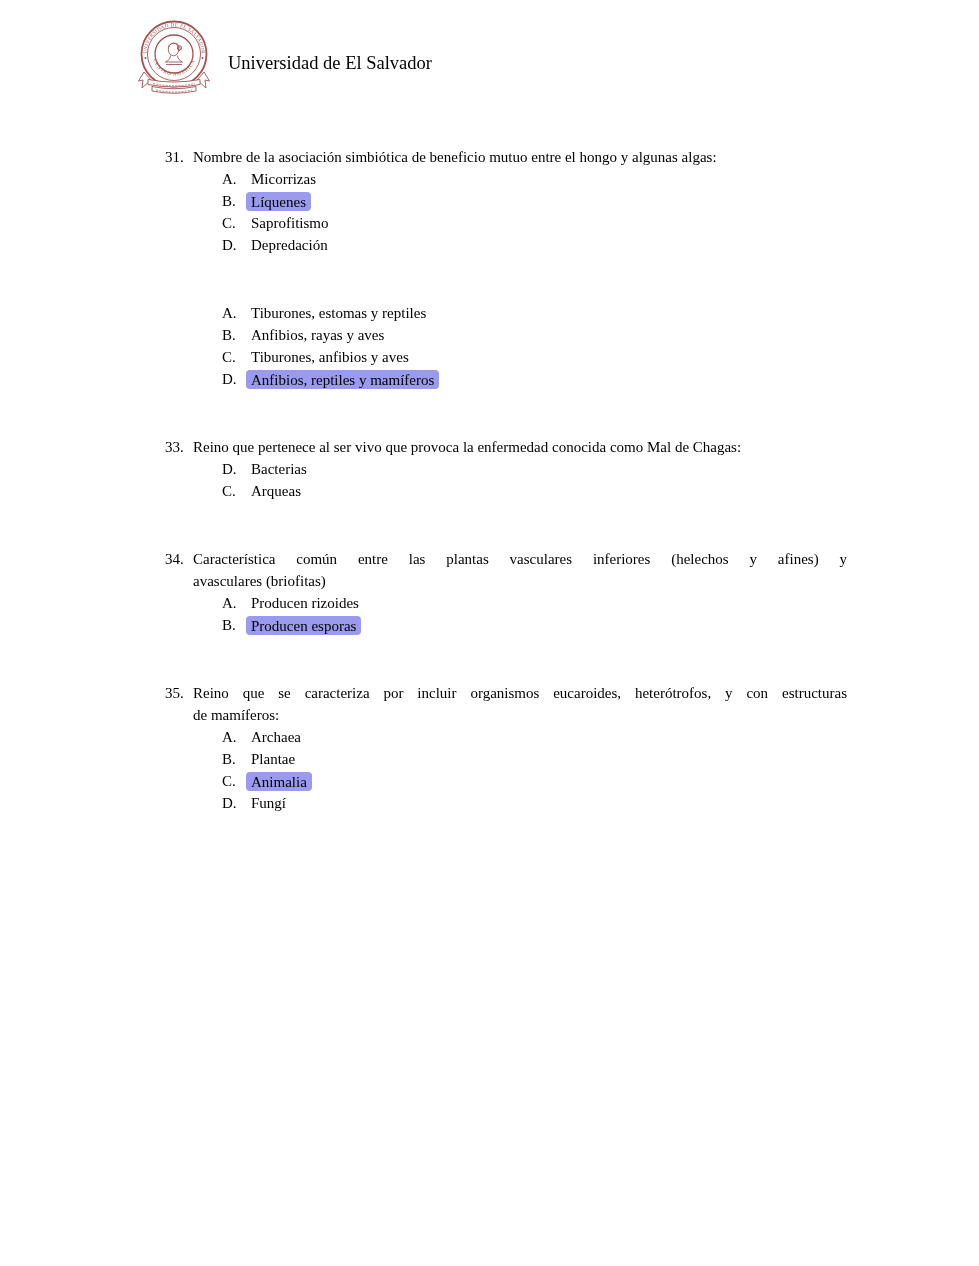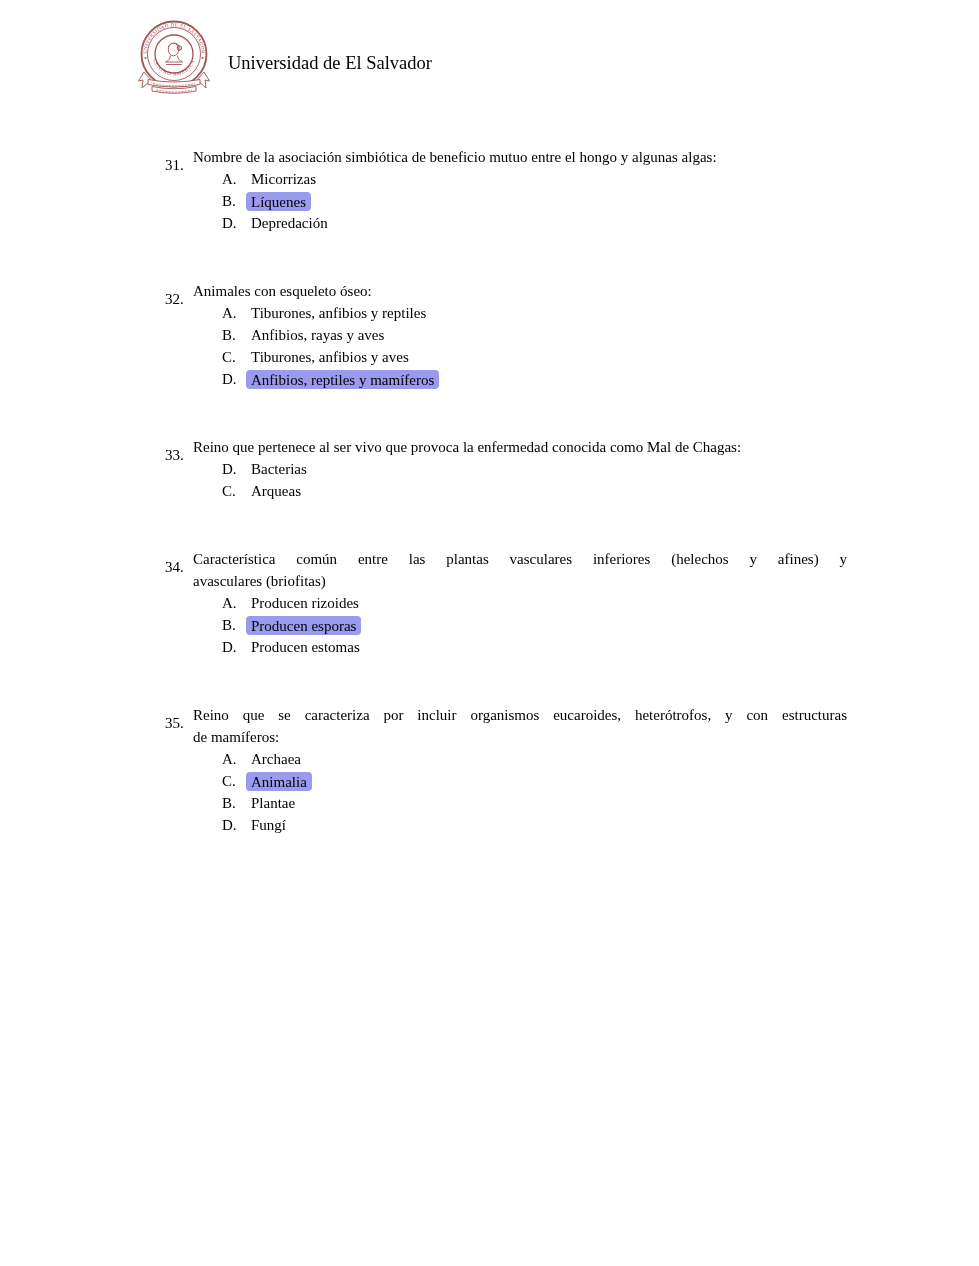--- a/index.html
+++ b/index.html
@@ -40,21 +40,21 @@
     top: 146px;
     left: 165px;
     width: 682px;
   }
   .question {
     margin: 0 0 46px 0;
     font-size: 15px;
     line-height: 22px;
   }
   .q-head { position: relative; padding-left: 28px; }
-  .q-num  { position: absolute; left: 0; top: 8px; }
+  .q-num  { position: absolute; left: 0; top: 0; }
   .q-line { display: block; }
   .q-line.stretch { text-align: justify; text-align-last: justify; }
 
   .options { margin: 0; padding: 0; list-style: none; }
   .option  { padding-left: 57px; }
   .opt-marker { display: inline-block; width: 29px; }
   .opt-text { border-radius: 4px; }
   .opt-text.highlight {
     background: var(--hl, #9a9aee);
     padding: 1.5px 5px;
@@ -108,31 +108,28 @@
   <div class="content">
 
     <div class="question">
       <div class="q-head">
         <span class="q-num">31.</span>
         <span class="q-line">Nombre de la asociación simbiótica de beneficio mutuo entre el hongo y algunas algas:</span>
       </div>
       <ul class="options">
         <li class="option"><span class="opt-marker">A.</span><span class="opt-text">Micorrizas</span></li>
         <li class="option"><span class="opt-marker">B.</span><span class="opt-text highlight">Líquenes</span></li>
+        <li class="option"><span class="opt-marker">C.</span><span class="opt-text">Saprofitismo</span></li>
         <li class="option"><span class="opt-marker">D.</span><span class="opt-text">Depredación</span></li>
       </ul>
     </div>
 
     <div class="question">
-      <div class="q-head">
-        <span class="q-num">32.</span>
-        <span class="q-line">Animales con esqueleto óseo:</span>
-      </div>
       <ul class="options">
-        <li class="option"><span class="opt-marker">A.</span><span class="opt-text">Tiburones, anfibios y reptiles</span></li>
+        <li class="option"><span class="opt-marker">A.</span><span class="opt-text">Tiburones, estomas y reptiles</span></li>
         <li class="option"><span class="opt-marker">B.</span><span class="opt-text">Anfibios, rayas y aves</span></li>
         <li class="option"><span class="opt-marker">C.</span><span class="opt-text">Tiburones, anfibios y aves</span></li>
         <li class="option"><span class="opt-marker">D.</span><span class="opt-text highlight">Anfibios, reptiles y mamíferos</span></li>
       </ul>
     </div>
 
     <div class="question">
       <div class="q-head">
         <span class="q-num">33.</span>
         <span class="q-line">Reino que pertenece al ser vivo que provoca la enfermedad conocida como Mal de Chagas:</span>
@@ -145,32 +142,31 @@
 
     <div class="question">
       <div class="q-head">
         <span class="q-num">34.</span>
         <span class="q-line stretch">Característica común entre las plantas vasculares inferiores (helechos y afines) y</span>
         <span class="q-line">avasculares (briofitas)</span>
       </div>
       <ul class="options">
         <li class="option"><span class="opt-marker">A.</span><span class="opt-text">Producen rizoides</span></li>
         <li class="option"><span class="opt-marker">B.</span><span class="opt-text highlight">Producen esporas</span></li>
-        <li class="option"><span class="opt-marker">D.</span><span class="opt-text">Producen estomas</span></li>
       </ul>
     </div>
 
     <div class="question">
       <div class="q-head">
         <span class="q-num">35.</span>
         <span class="q-line stretch">Reino que se caracteriza por incluir organismos eucaroides, heterótrofos, y con estructuras</span>
         <span class="q-line">de mamíferos:</span>
       </div>
       <ul class="options">
         <li class="option"><span class="opt-marker">A.</span><span class="opt-text">Archaea</span></li>
+        <li class="option"><span class="opt-marker">B.</span><span class="opt-text">Plantae</span></li>
         <li class="option"><span class="opt-marker">C.</span><span class="opt-text highlight">Animalia</span></li>
-        <li class="option"><span class="opt-marker">B.</span><span class="opt-text">Plantae</span></li>
         <li class="option"><span class="opt-marker">D.</span><span class="opt-text">Fungí</span></li>
       </ul>
     </div>
 
   </div>
 </div>
 
 </body></html>

